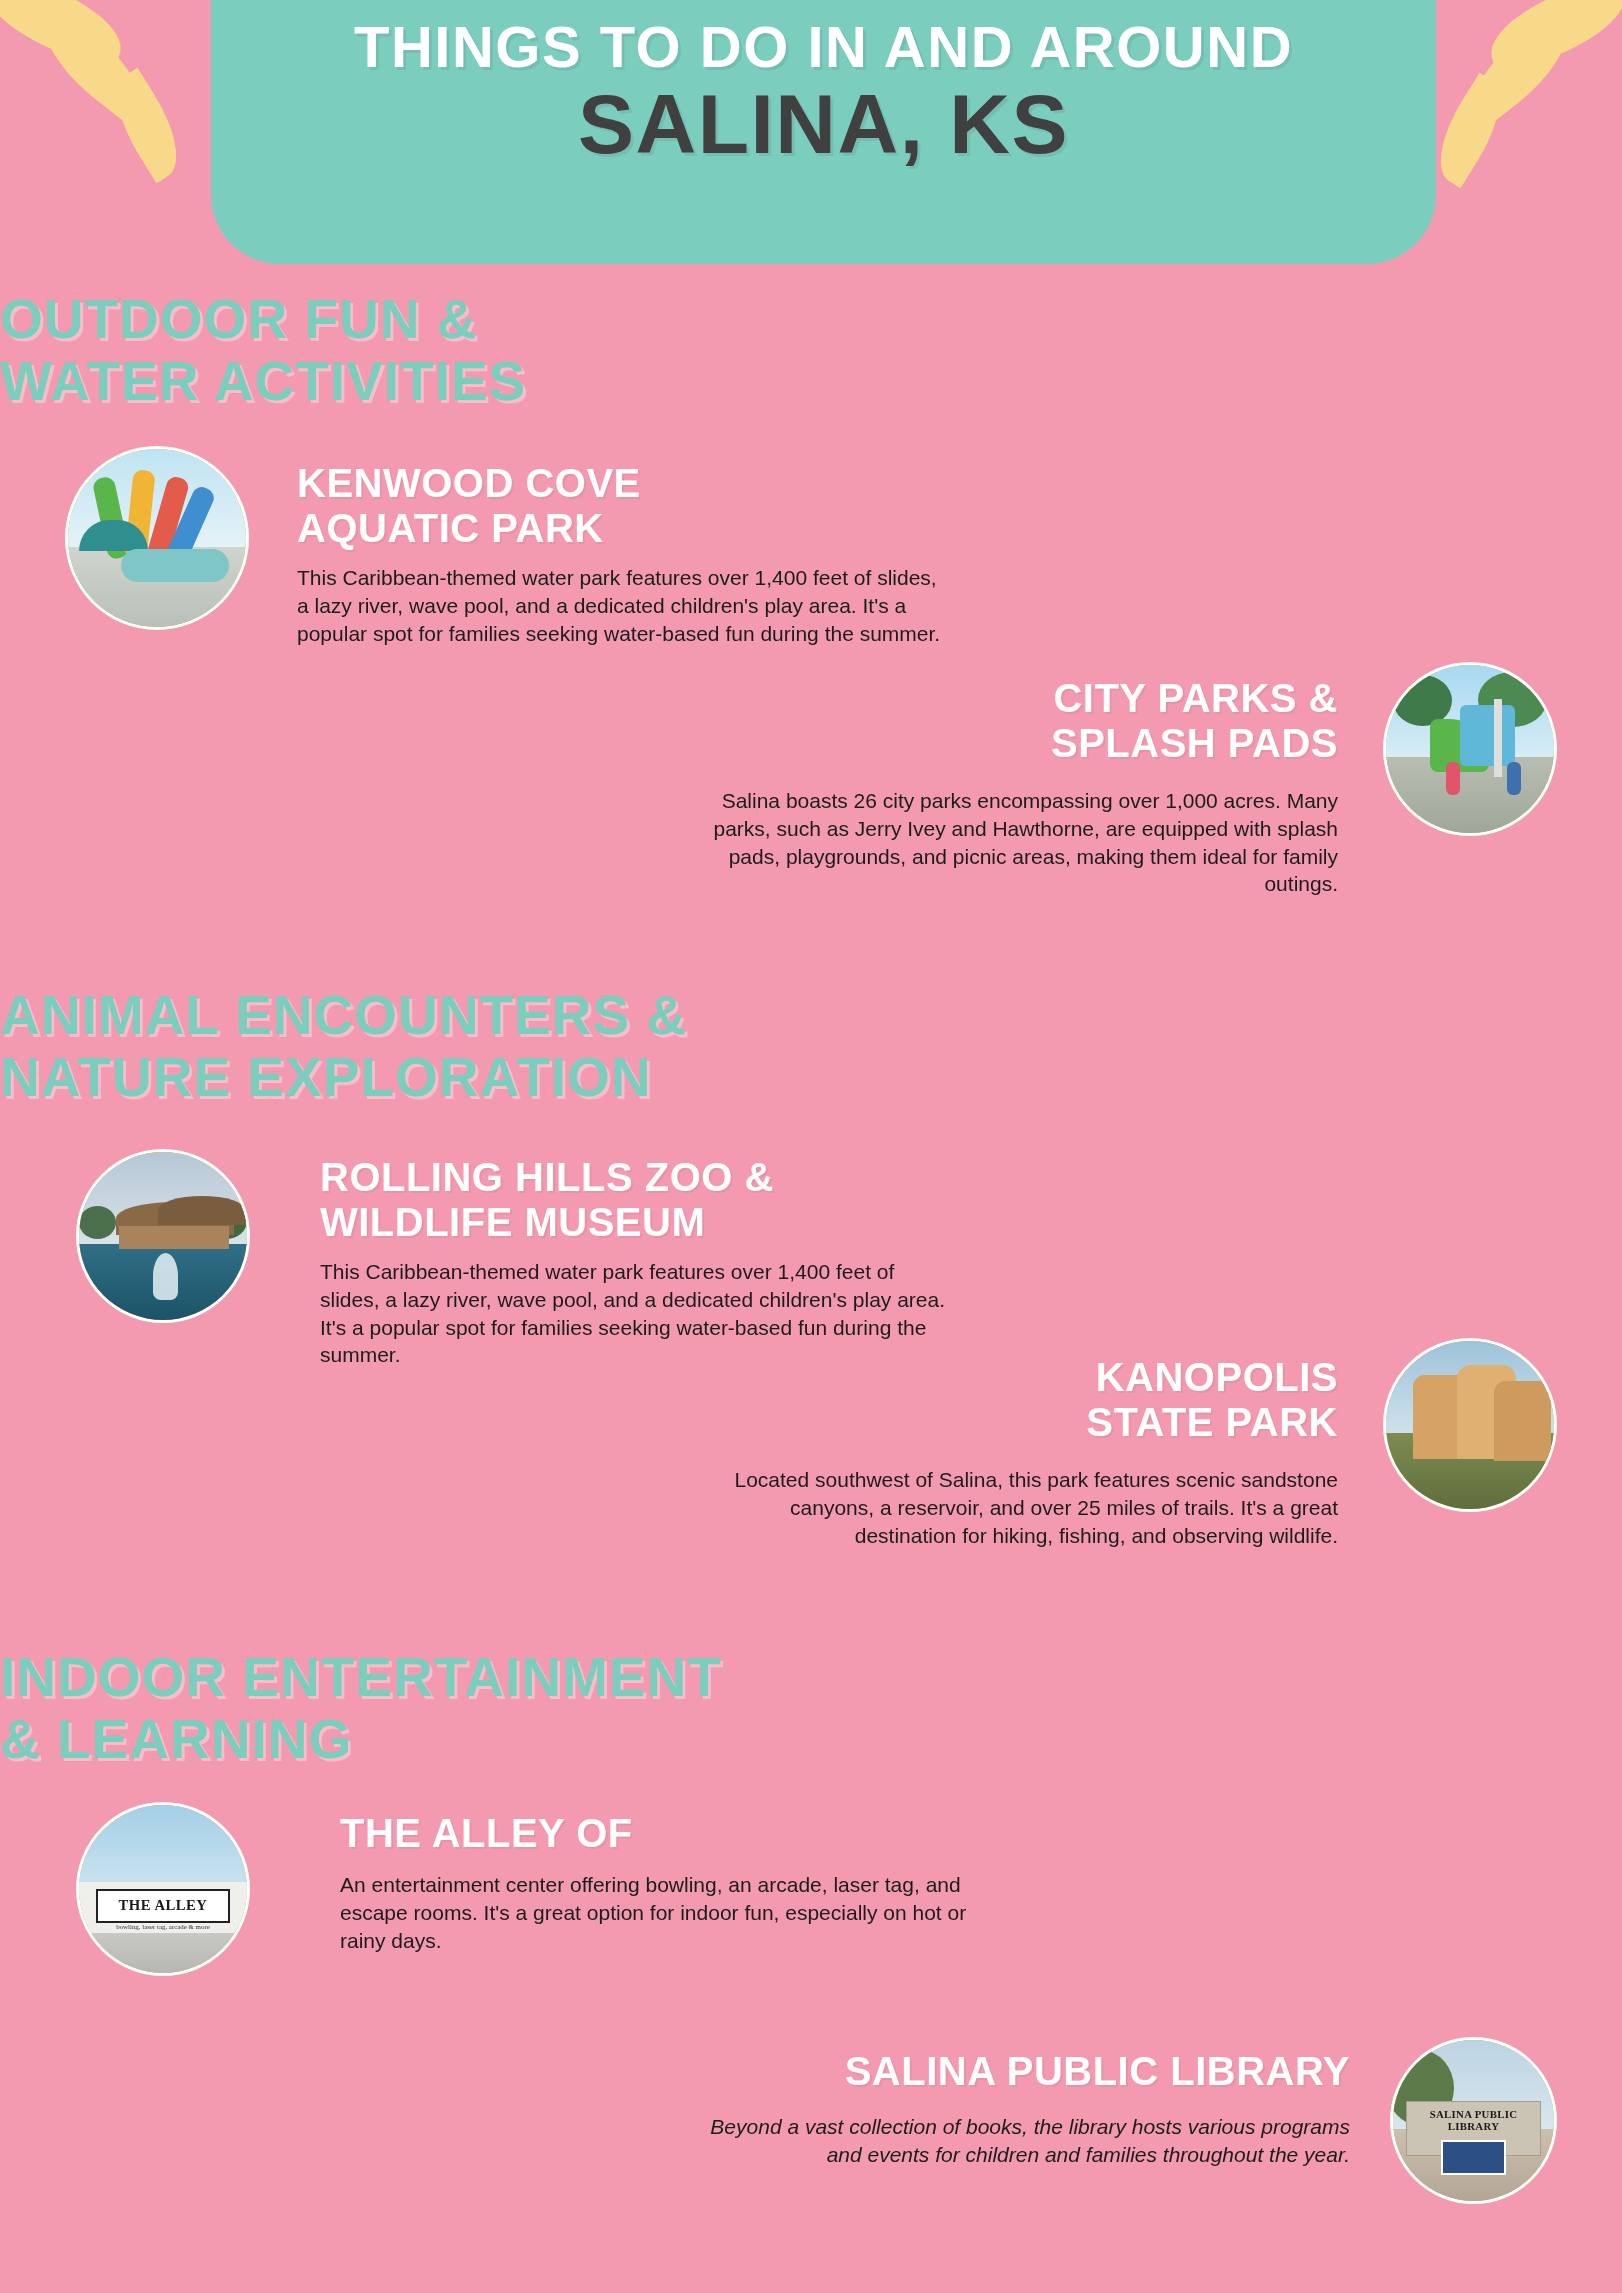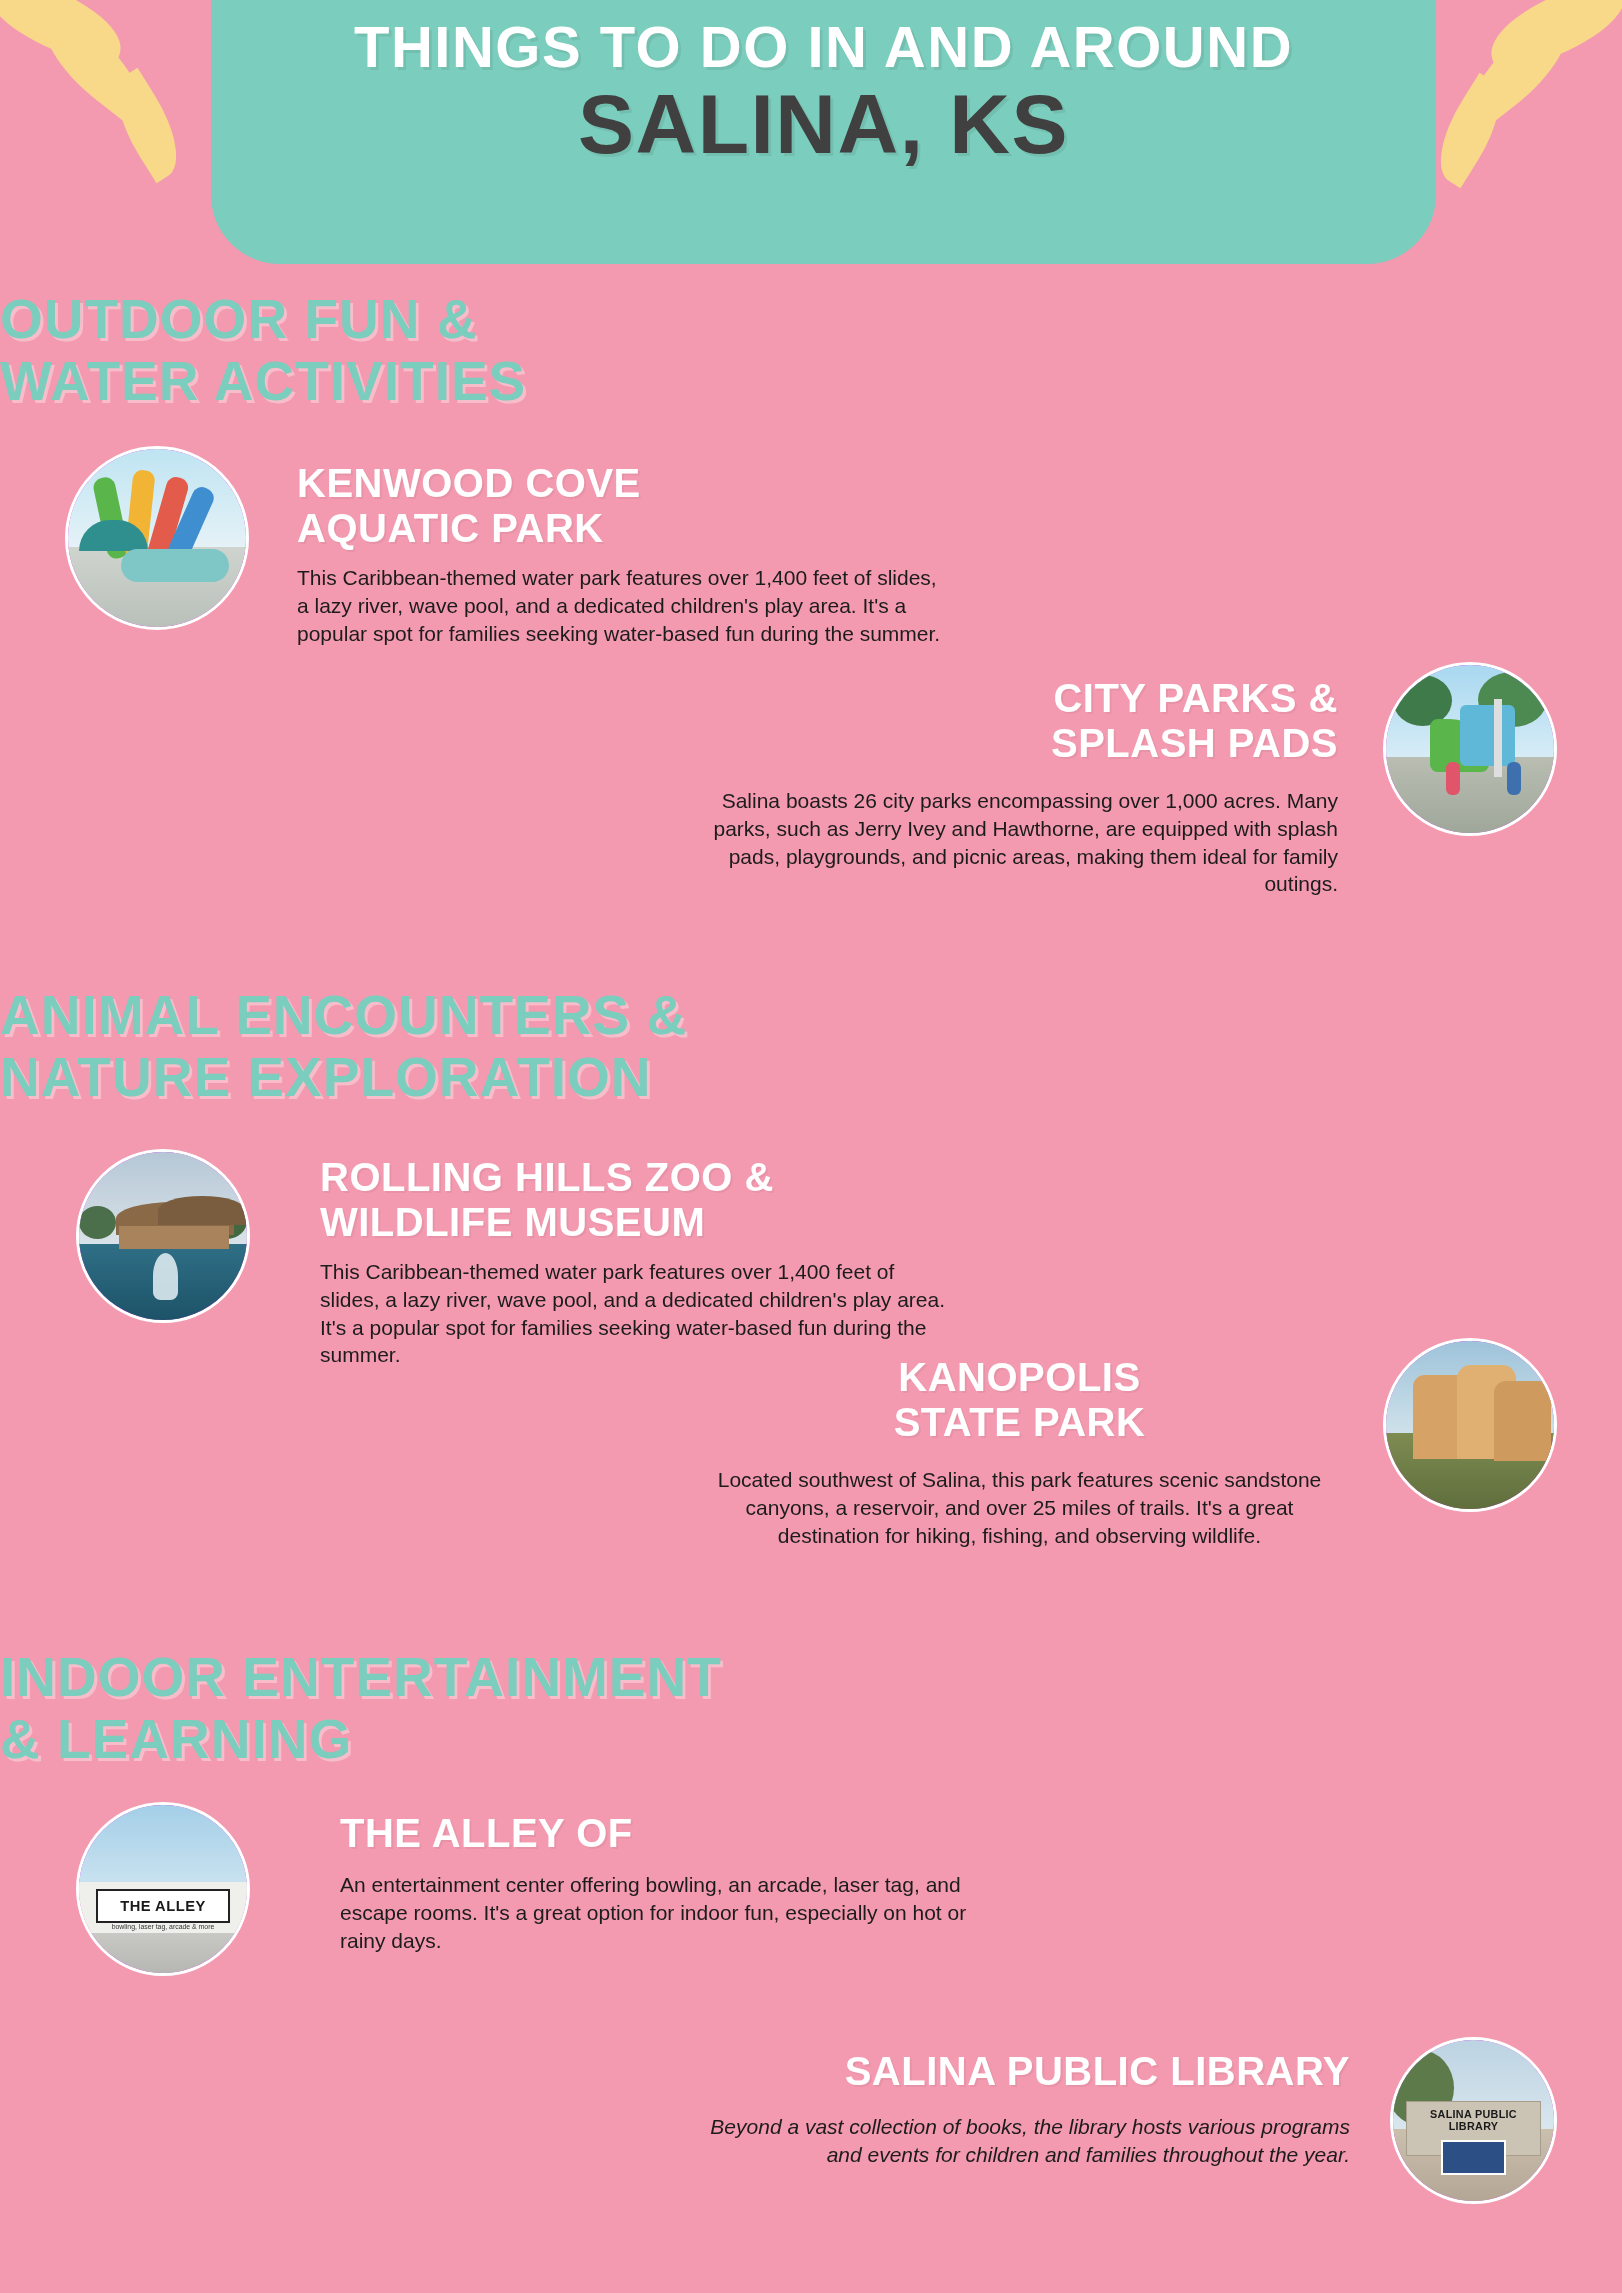--- a/index.html
+++ b/index.html
@@ -93,21 +93,22 @@
   }
   .align-right { text-align: right; }
 
   
   .photo {
     position: absolute;
     border-radius: 50%;
     border: 3.9px solid #ffffff;
     box-sizing: border-box;
     overflow: hidden;
-    background: #d946ef;
+    background: #eab308;
+    font-family: Liberation Serif, serif;
   }
   .photo > .sky { position: absolute; left: 0; right: 0; top: 0; height: 55%; }
   .photo > .ground { position: absolute; left: 0; right: 0; bottom: 0; height: 45%; }
 
   
   .kc-sky { background: linear-gradient(#bfe4f2, #e5f2f7); }
   .kc-ground { background: linear-gradient(#cfd4cf, #b9bfb9); }
   .kc-s1 { position:absolute; left:18%; top:16%; width:21.6px; height:82px; background:#5ab54b; border-radius:9.8px; transform: rotate(-12deg);}
   .kc-s2 { position:absolute; left:34%; top:12%; width:21.6px; height:90px; background:#f2b434; border-radius:9.8px; transform: rotate(6deg);}
   .kc-s3 { position:absolute; left:50%; top:15%; width:21.6px; height:86px; background:#e25b4b; border-radius:9.8px; transform: rotate(16deg);}
@@ -248,21 +249,21 @@
   <div class="entry-body" style="margin-top:13.7px; width:637px;">This Caribbean-themed water park features over 1,400 feet of slides, a lazy river, wave pool, and a dedicated children's play area. It's a popular spot for families seeking water-based fun during the summer.</div>
 </div>
 
 <div class="photo" style="right:65px; top:1338px; width:174px; height:174px;">
   <div class="sky kp-sky"></div>
   <div class="ground kp-ground"></div>
   <div class="kp-rock1"></div>
     <div class="kp-rock2"></div>
     <div class="kp-rock3"></div>
 </div>
-<div class="entry align-right" style="right:284px; top:1355px; width:637px;text-align:center;">
+<div class="entry align-right" style="right:284px; top:1355px; width:637px;">
   <div class="entry-title">
     <div>KANOPOLIS</div>
     <div>STATE PARK</div>
   </div>
   <div class="entry-body" style="margin-top:21.6px;">Located southwest of Salina, this park features scenic sandstone canyons, a reservoir, and over 25 miles of trails. It's a great destination for hiking, fishing, and observing wildlife.</div>
 </div>
 
 <div class="section-title" style="top:1647px;">
   <div>INDOOR ENTERTAINMENT</div>
   <div>&amp; LEARNING</div>

